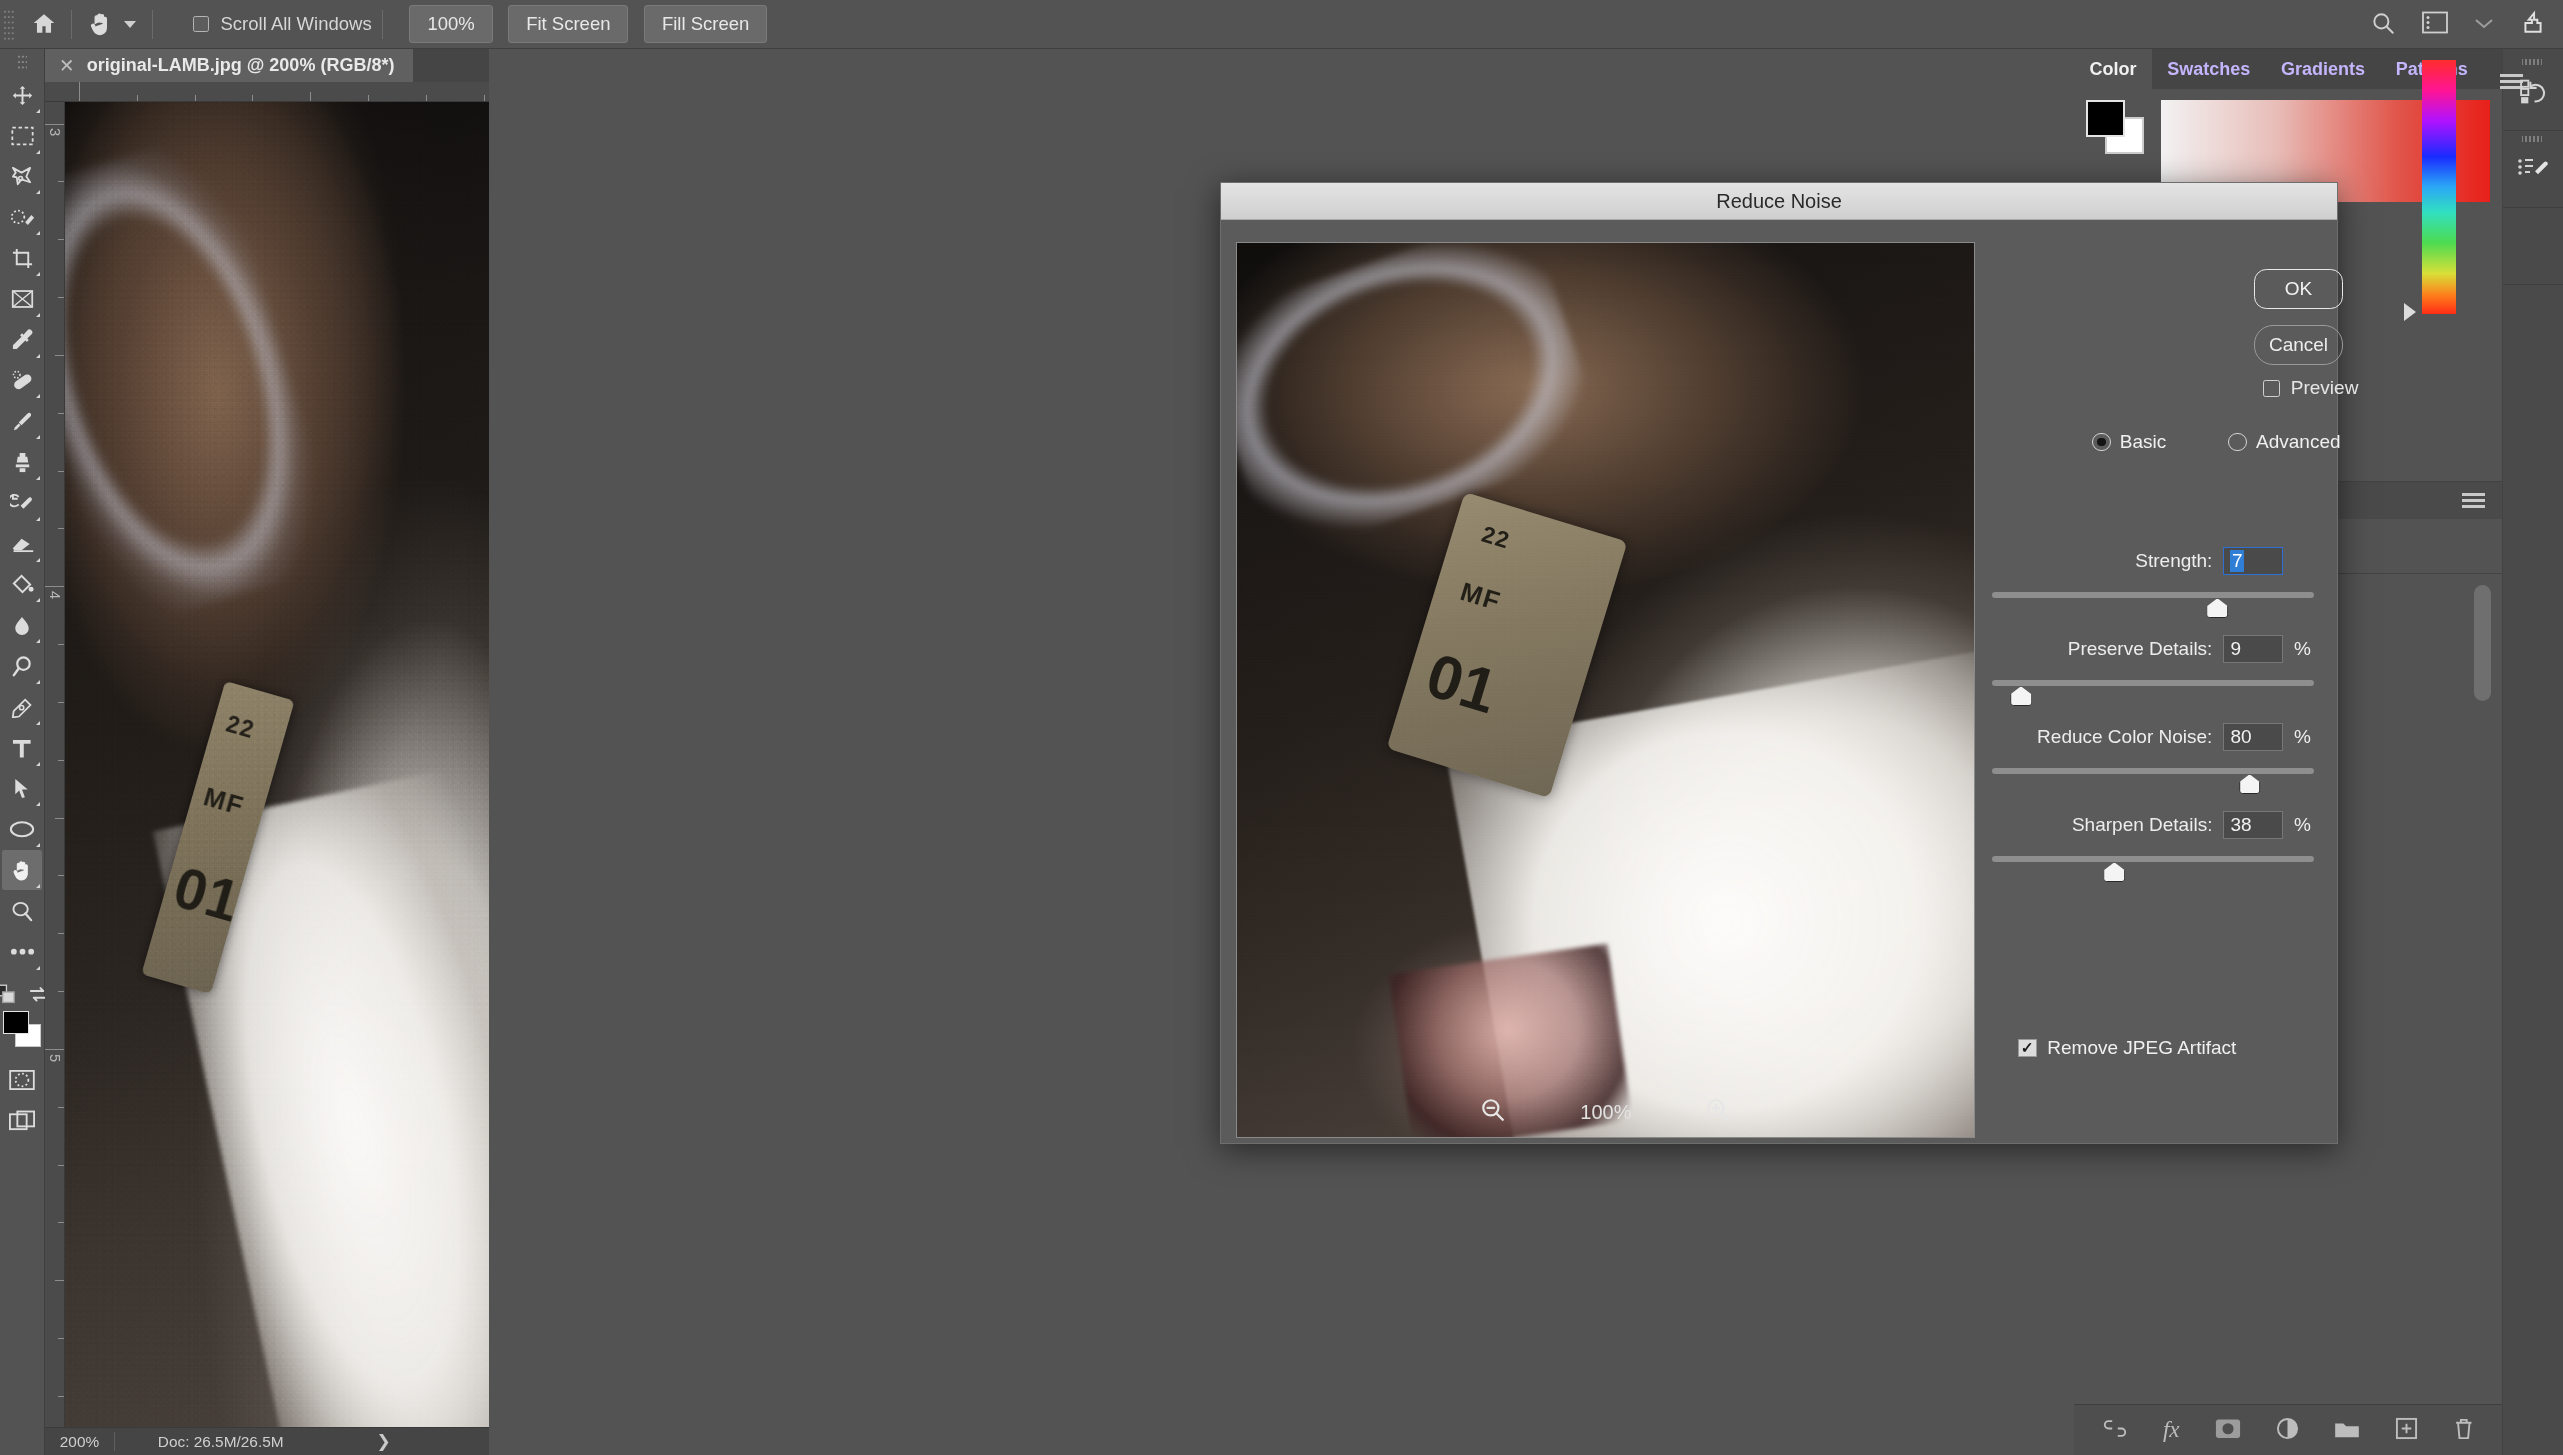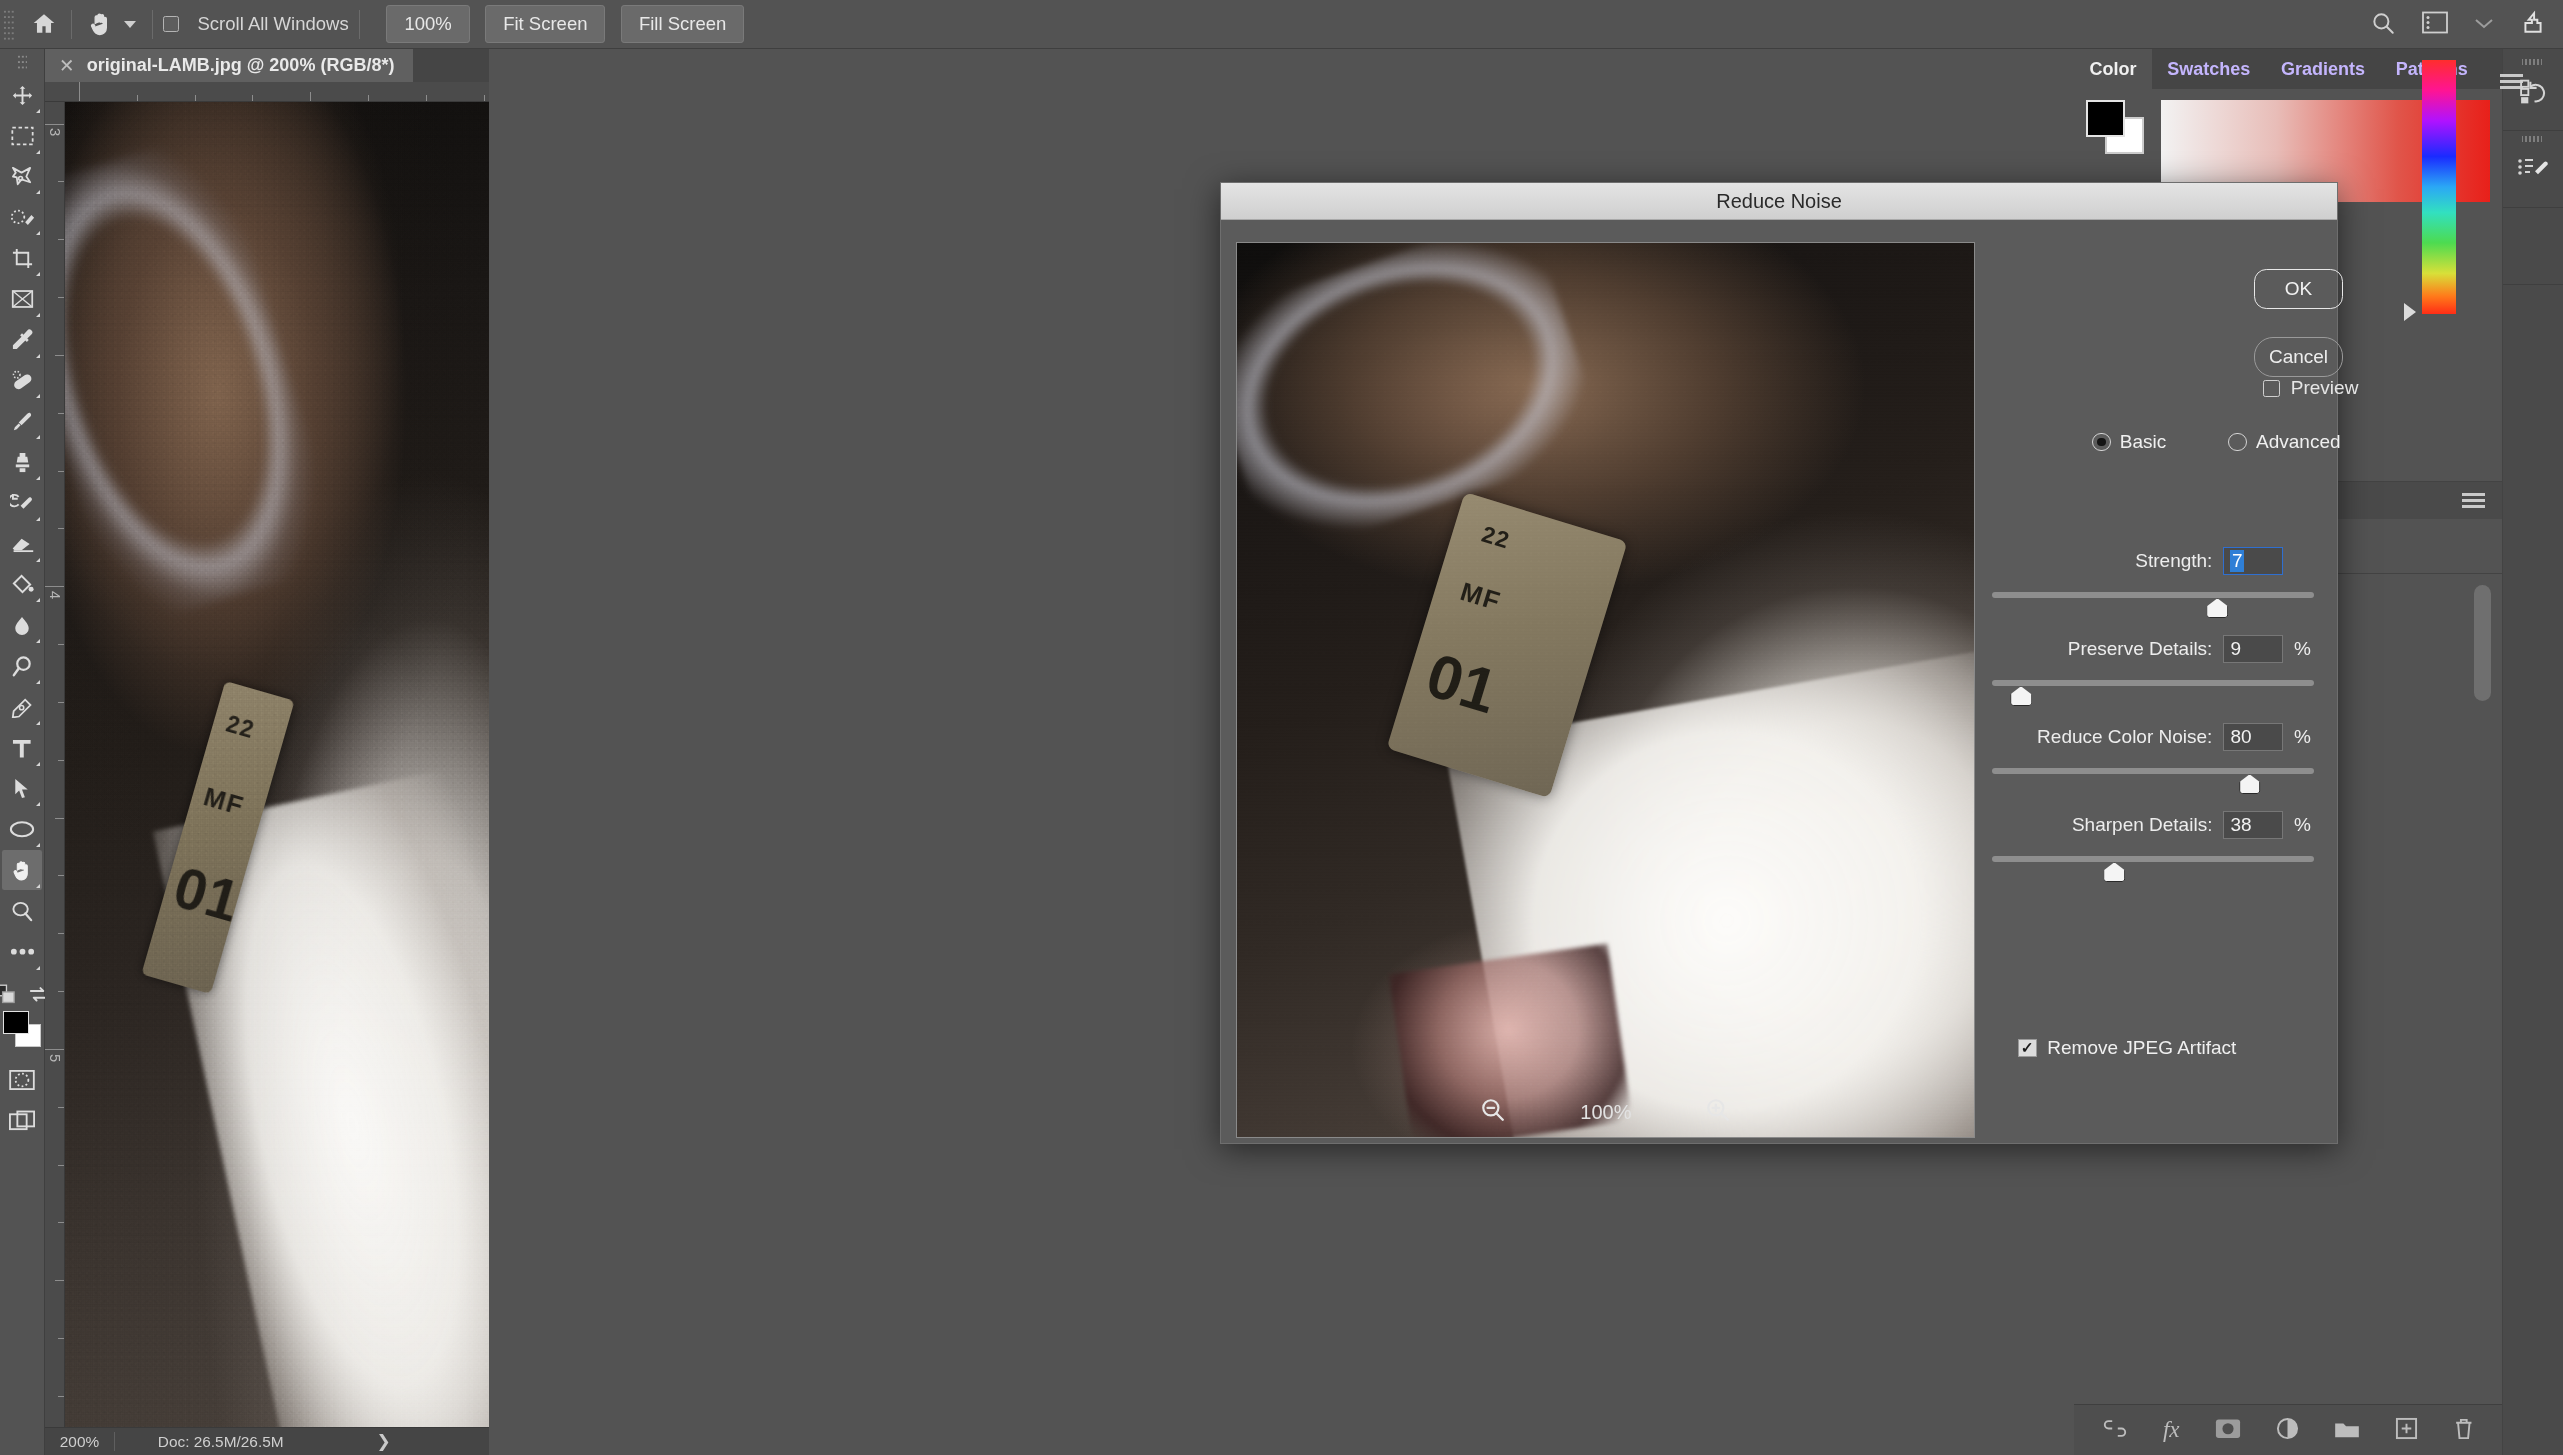--- a/index.html
+++ b/index.html
@@ -20,21 +20,21 @@
   }
   .grip { width: 10.8px; height: 31px; margin-left: 3.1px;
     background-image: radial-gradient(circle, #8a8a8a 0.8px, transparent 0.9px);
     background-size: 3.9px 5.4px; opacity: .75; }
   .ob-sep { width: 0.8px; height: 29px; background: #6b6b6b; margin: 0 10.8px; }
   .home-icon { width: 32px; height: 32px; display:flex; align-items:center; justify-content:center;
     margin-left: 14px; }
   .tool-chip { display: flex; align-items: center; gap: 6.2px; padding: 0 4.6px; }
   .chev-small { width:0;height:0;border-left:6.2px solid transparent;border-right:6.2px solid transparent;
     border-top:7px solid #cfcfcf; margin-left: 3.1px; }
-  .ob-check { display:flex; align-items:center; gap:19px; color:#d6d6d6; font-size:18.5px; }
+  .ob-check { display:flex; align-items:center; gap:12px; color:#d6d6d6; font-size:18.5px;margin-left:30px; }
   .cbox { width:15.4px; height:15.4px; border:1.5px solid #b4b4b4; border-radius:2.3px; background:#5d5d5d; }
   .ob-btn {
     background:#6a6a6a; color:#e8e8e8; font-size:18.5px; border:0.8px solid #7a7a7a;
     border-radius:3.1px; padding:7px 17px; margin-left:15.4px; white-space:nowrap;
   }
   .ob-right { margin-left:auto; display:flex; align-items:center; gap:26px; padding-right:17px; }
 
   
   .tabbar {
     position:absolute; left:45px; top:49px; right:2074px; height:33px;
@@ -259,21 +259,21 @@
     color:#e2e2e2; font-size:20px;
   }
 
   .dlg-controls { position:absolute; left:771px; top:0; right:0; bottom:0; }
   .dlg-btn {
     position:absolute; width:89px; height:40px; border:1.5px solid #e8e8e8;
     border-radius:20px/20px; color:#f2f2f2; font-size:19px;
     display:flex; align-items:center; justify-content:center; background:transparent;
   }
   .dlg-btn.ok { left:262px; top:49px; border-radius:12.3px; }
-  .dlg-btn.cancel { left:262px; top:105px; border:1.5px solid #9a9a9a; color:#ededed; border-radius:19px;margin-top:12px; }
+  .dlg-btn.cancel { left:262px; top:105px; border:1.5px solid #9a9a9a; color:#ededed; border-radius:19px; }
 
   .prev-row { position:absolute; left:271px; top:157px; display:flex; align-items:center; gap:10.8px;
     color:#e6e6e6; font-size:19px; }
   .cbox2 { width:17px; height:17px; border:1.5px solid #cfcfcf; border-radius:2.3px; background:#5b5b5b; }
 
   .radio-row { position:absolute; left:100px; top:211px; display:flex; gap:62px;
     color:#f0f0f0; font-size:19px; align-items:center; }
   .radio { width:18.5px; height:18.5px; border-radius:50%; border:1.5px solid #d4d4d4;
     background:#5b5b5b; display:inline-flex; align-items:center; justify-content:center; margin-right:9.3px; }
   .radio .dot { width:8.5px; height:8.5px; border-radius:50%; background:#141414; }

